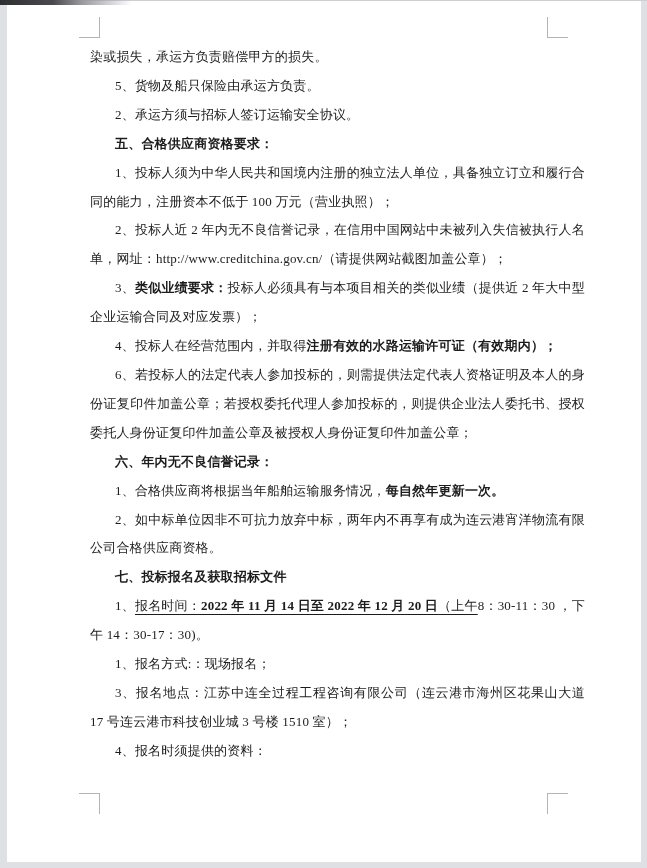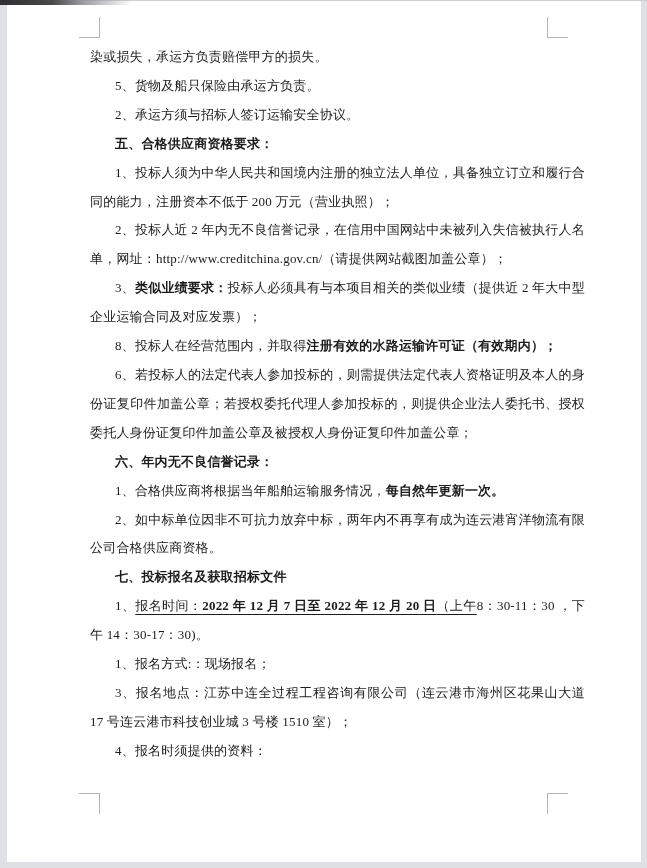--- a/index.html
+++ b/index.html
@@ -50,27 +50,27 @@
   <div class="mark mark-tl"></div>
   <div class="mark mark-tr"></div>
   <div class="mark mark-bl"></div>
   <div class="mark mark-br"></div>
 
   <div class="doc" id="doc-body">
       <p class="para flush"><span class="">染或损失，承运方负责赔偿甲方的损失。</span></p>
       <p class="para"><span class="">5、货物及船只保险由承运方负责。</span></p>
       <p class="para"><span class="">2、承运方须与招标人签订运输安全协议。</span></p>
       <p class="para"><span class="run-b ">五、合格供应商资格要求：</span></p>
-      <p class="para"><span class="">1、投标人须为中华人民共和国境内注册的独立法人单位，具备独立订立和履行合同的能力，注册资本不低于 200 万元（营业执照）；</span></p>
+      <p class="para"><span class="">1、投标人须为中华人民共和国境内注册的独立法人单位，具备独立订立和履行合同的能力，注册资本不低于 100 万元（营业执照）；</span></p>
       <p class="para"><span class="">2、投标人近 2 年内无不良信誉记录，在信用中国网站中未被列入失信被执行人名单，网址：http://www.creditchina.gov.cn/（请提供网站截图加盖公章）；</span></p>
       <p class="para"><span class="">3、</span><span class="run-b ">类似业绩要求：</span><span class="">投标人必须具有与本项目相关的类似业绩（提供近 2 年大中型企业运输合同及对应发票）；</span></p>
-      <p class="para"><span class="">8、投标人在经营范围内，并取得</span><span class="run-b ">注册有效的水路运输许可证（有效期内）；</span></p>
+      <p class="para"><span class="">4、投标人在经营范围内，并取得</span><span class="run-b ">注册有效的水路运输许可证（有效期内）；</span></p>
       <p class="para"><span class="">6、若投标人的法定代表人参加投标的，则需提供法定代表人资格证明及本人的身份证复印件加盖公章；若授权委托代理人参加投标的，则提供企业法人委托书、授权委托人身份证复印件加盖公章及被授权人身份证复印件加盖公章；</span></p>
       <p class="para"><span class="run-b ">六、年内无不良信誉记录：</span></p>
       <p class="para"><span class="">1、合格供应商将根据当年船舶运输服务情况，</span><span class="run-b ">每自然年更新一次。</span></p>
       <p class="para"><span class="">2、如中标单位因非不可抗力放弃中标，两年内不再享有成为连云港宵洋物流有限公司合格供应商资格。</span></p>
       <p class="para"><span class="run-b ">七、投标报名及获取招标文件</span></p>
-      <p class="para"><span class="">1、</span><span class="run-u">报名时间：</span><span class="run-b run-u">2022 年 12 月 7 日至 2022 年 12 月 20 日</span><span class="run-u">（上午</span><span class="">8：30-11：30 ，下午 14：30-17：30)。</span></p>
+      <p class="para"><span class="">1、</span><span class="run-u">报名时间：</span><span class="run-b run-u">2022 年 11 月 14 日至 2022 年 12 月 20 日</span><span class="run-u">（上午</span><span class="">8：30-11：30 ，下午 14：30-17：30)。</span></p>
       <p class="para"><span class="">1、报名方式:：现场报名；</span></p>
       <p class="para"><span class="">3、报名地点：江苏中连全过程工程咨询有限公司（连云港市海州区花果山大道 17 号连云港市科技创业城 3 号楼 1510 室）；</span></p>
       <p class="para"><span class="">4、报名时须提供的资料：</span></p>
     </div>
 </div>
 
 </body></html>

